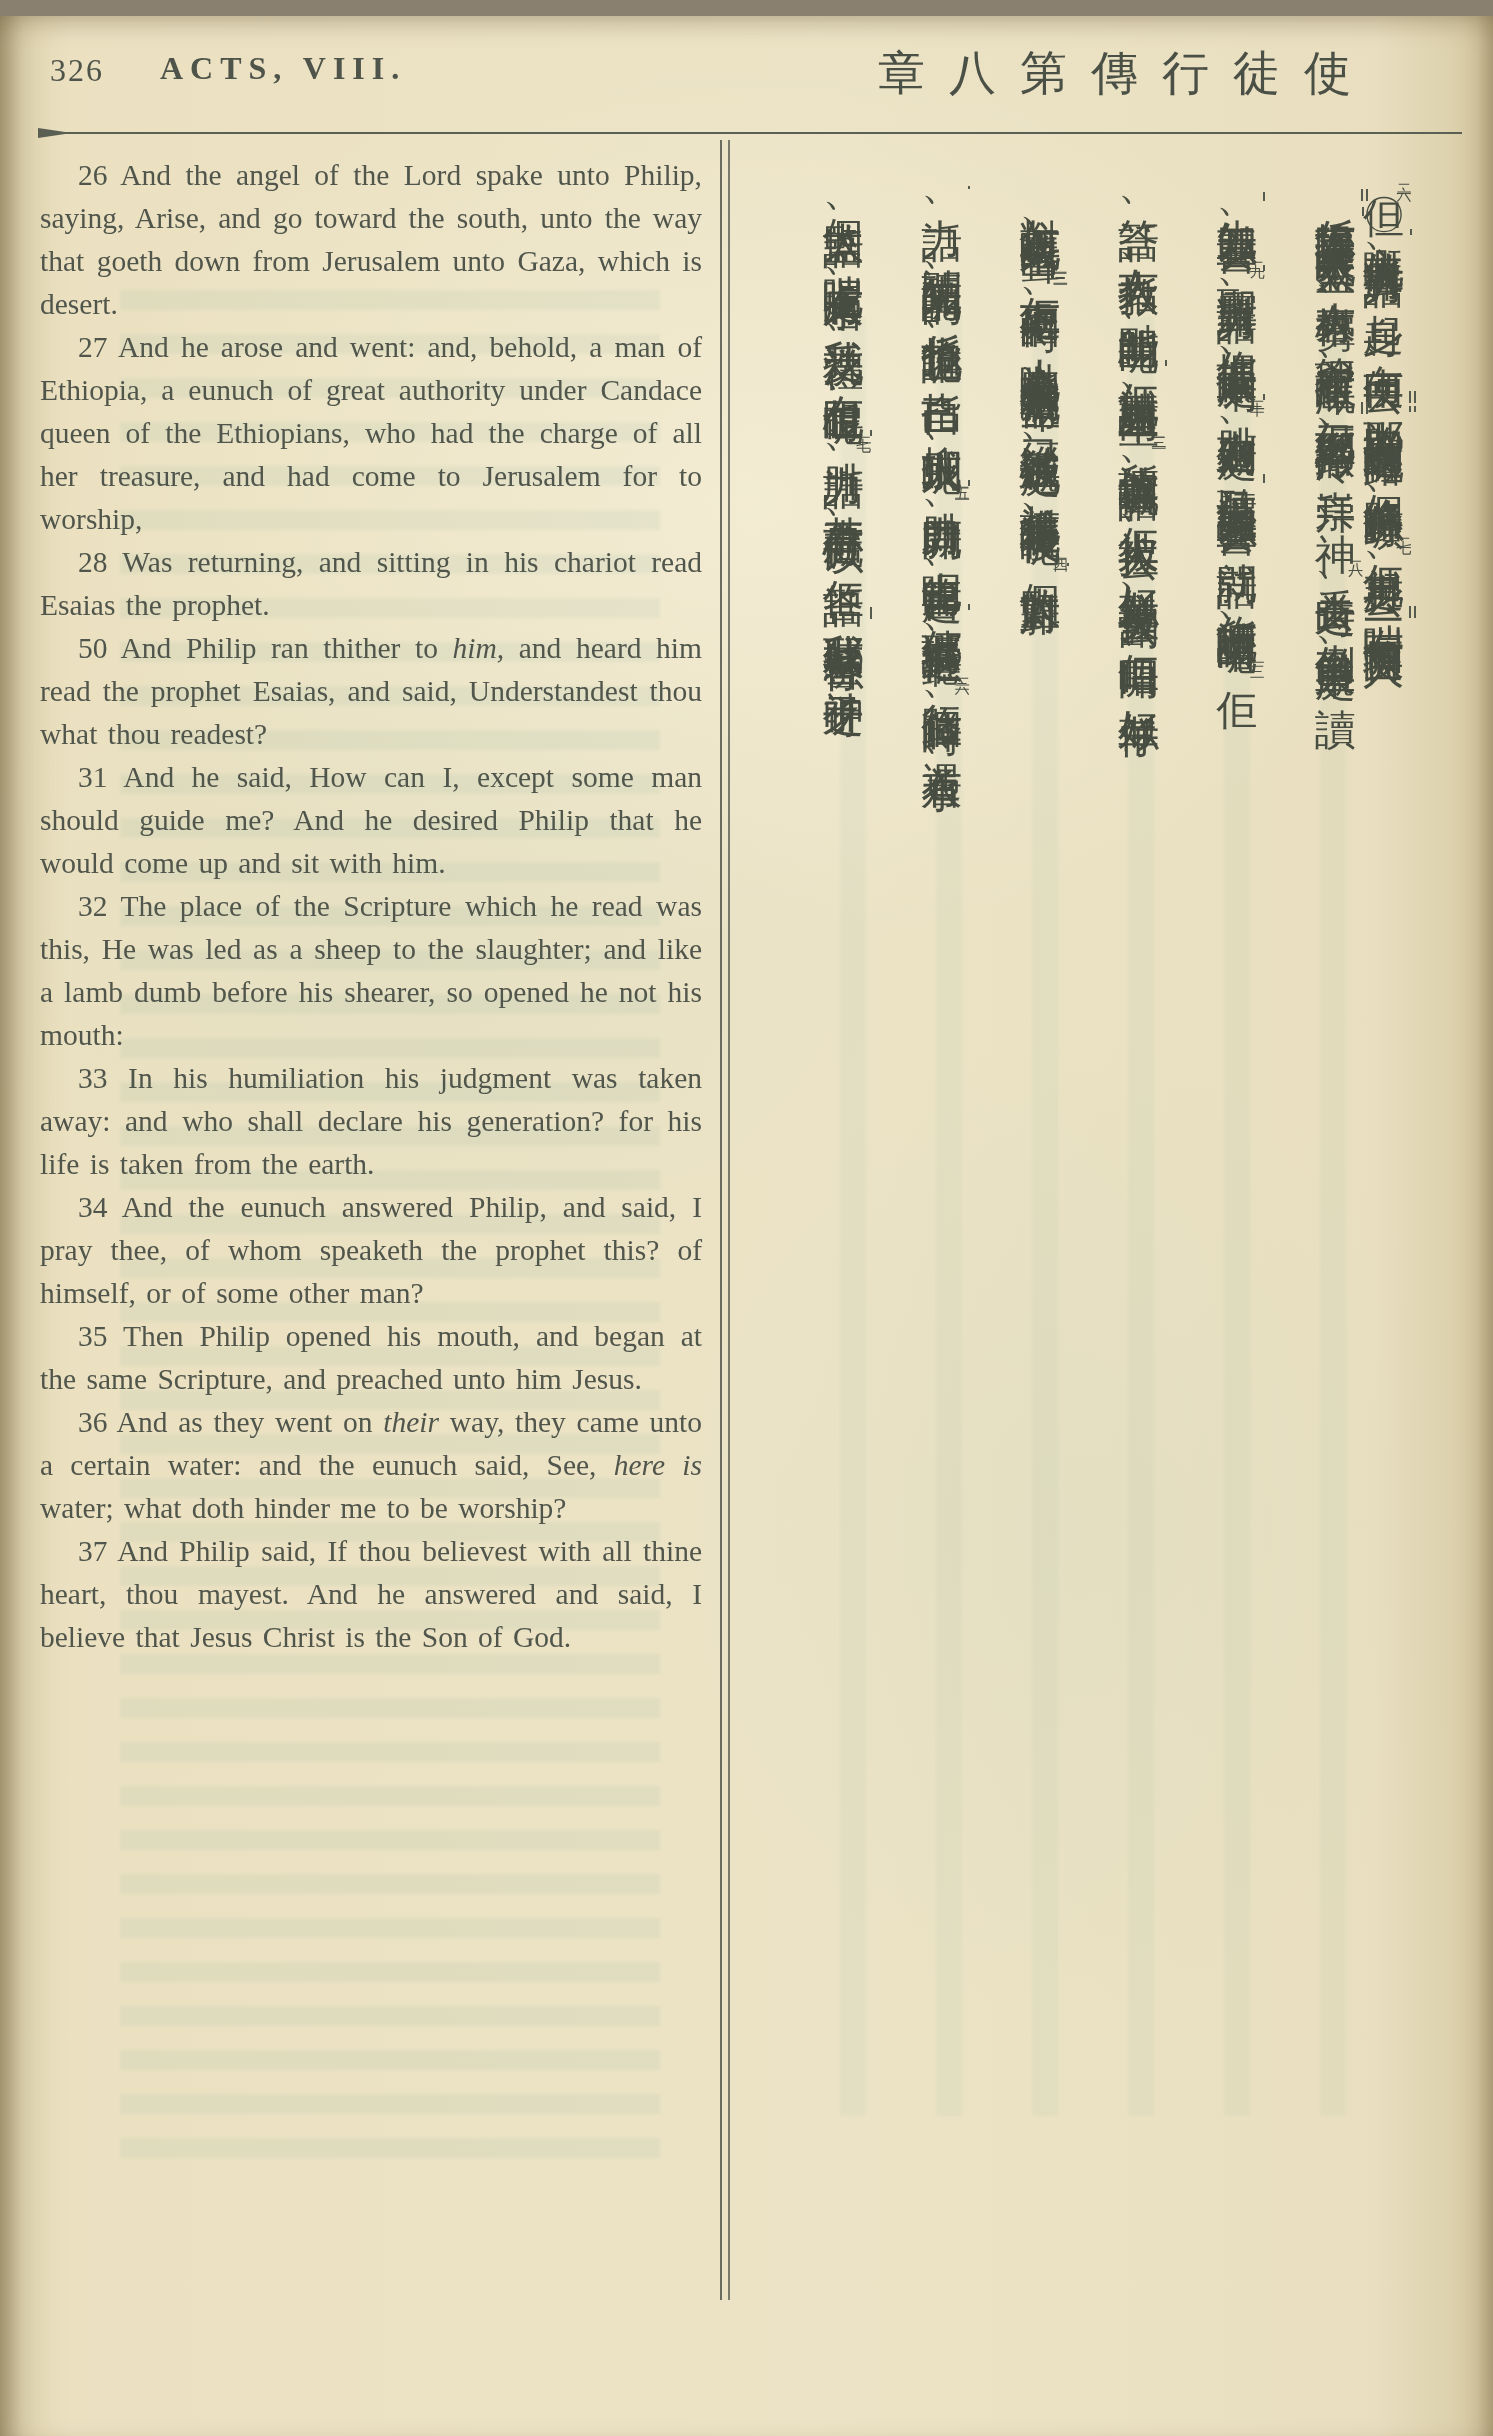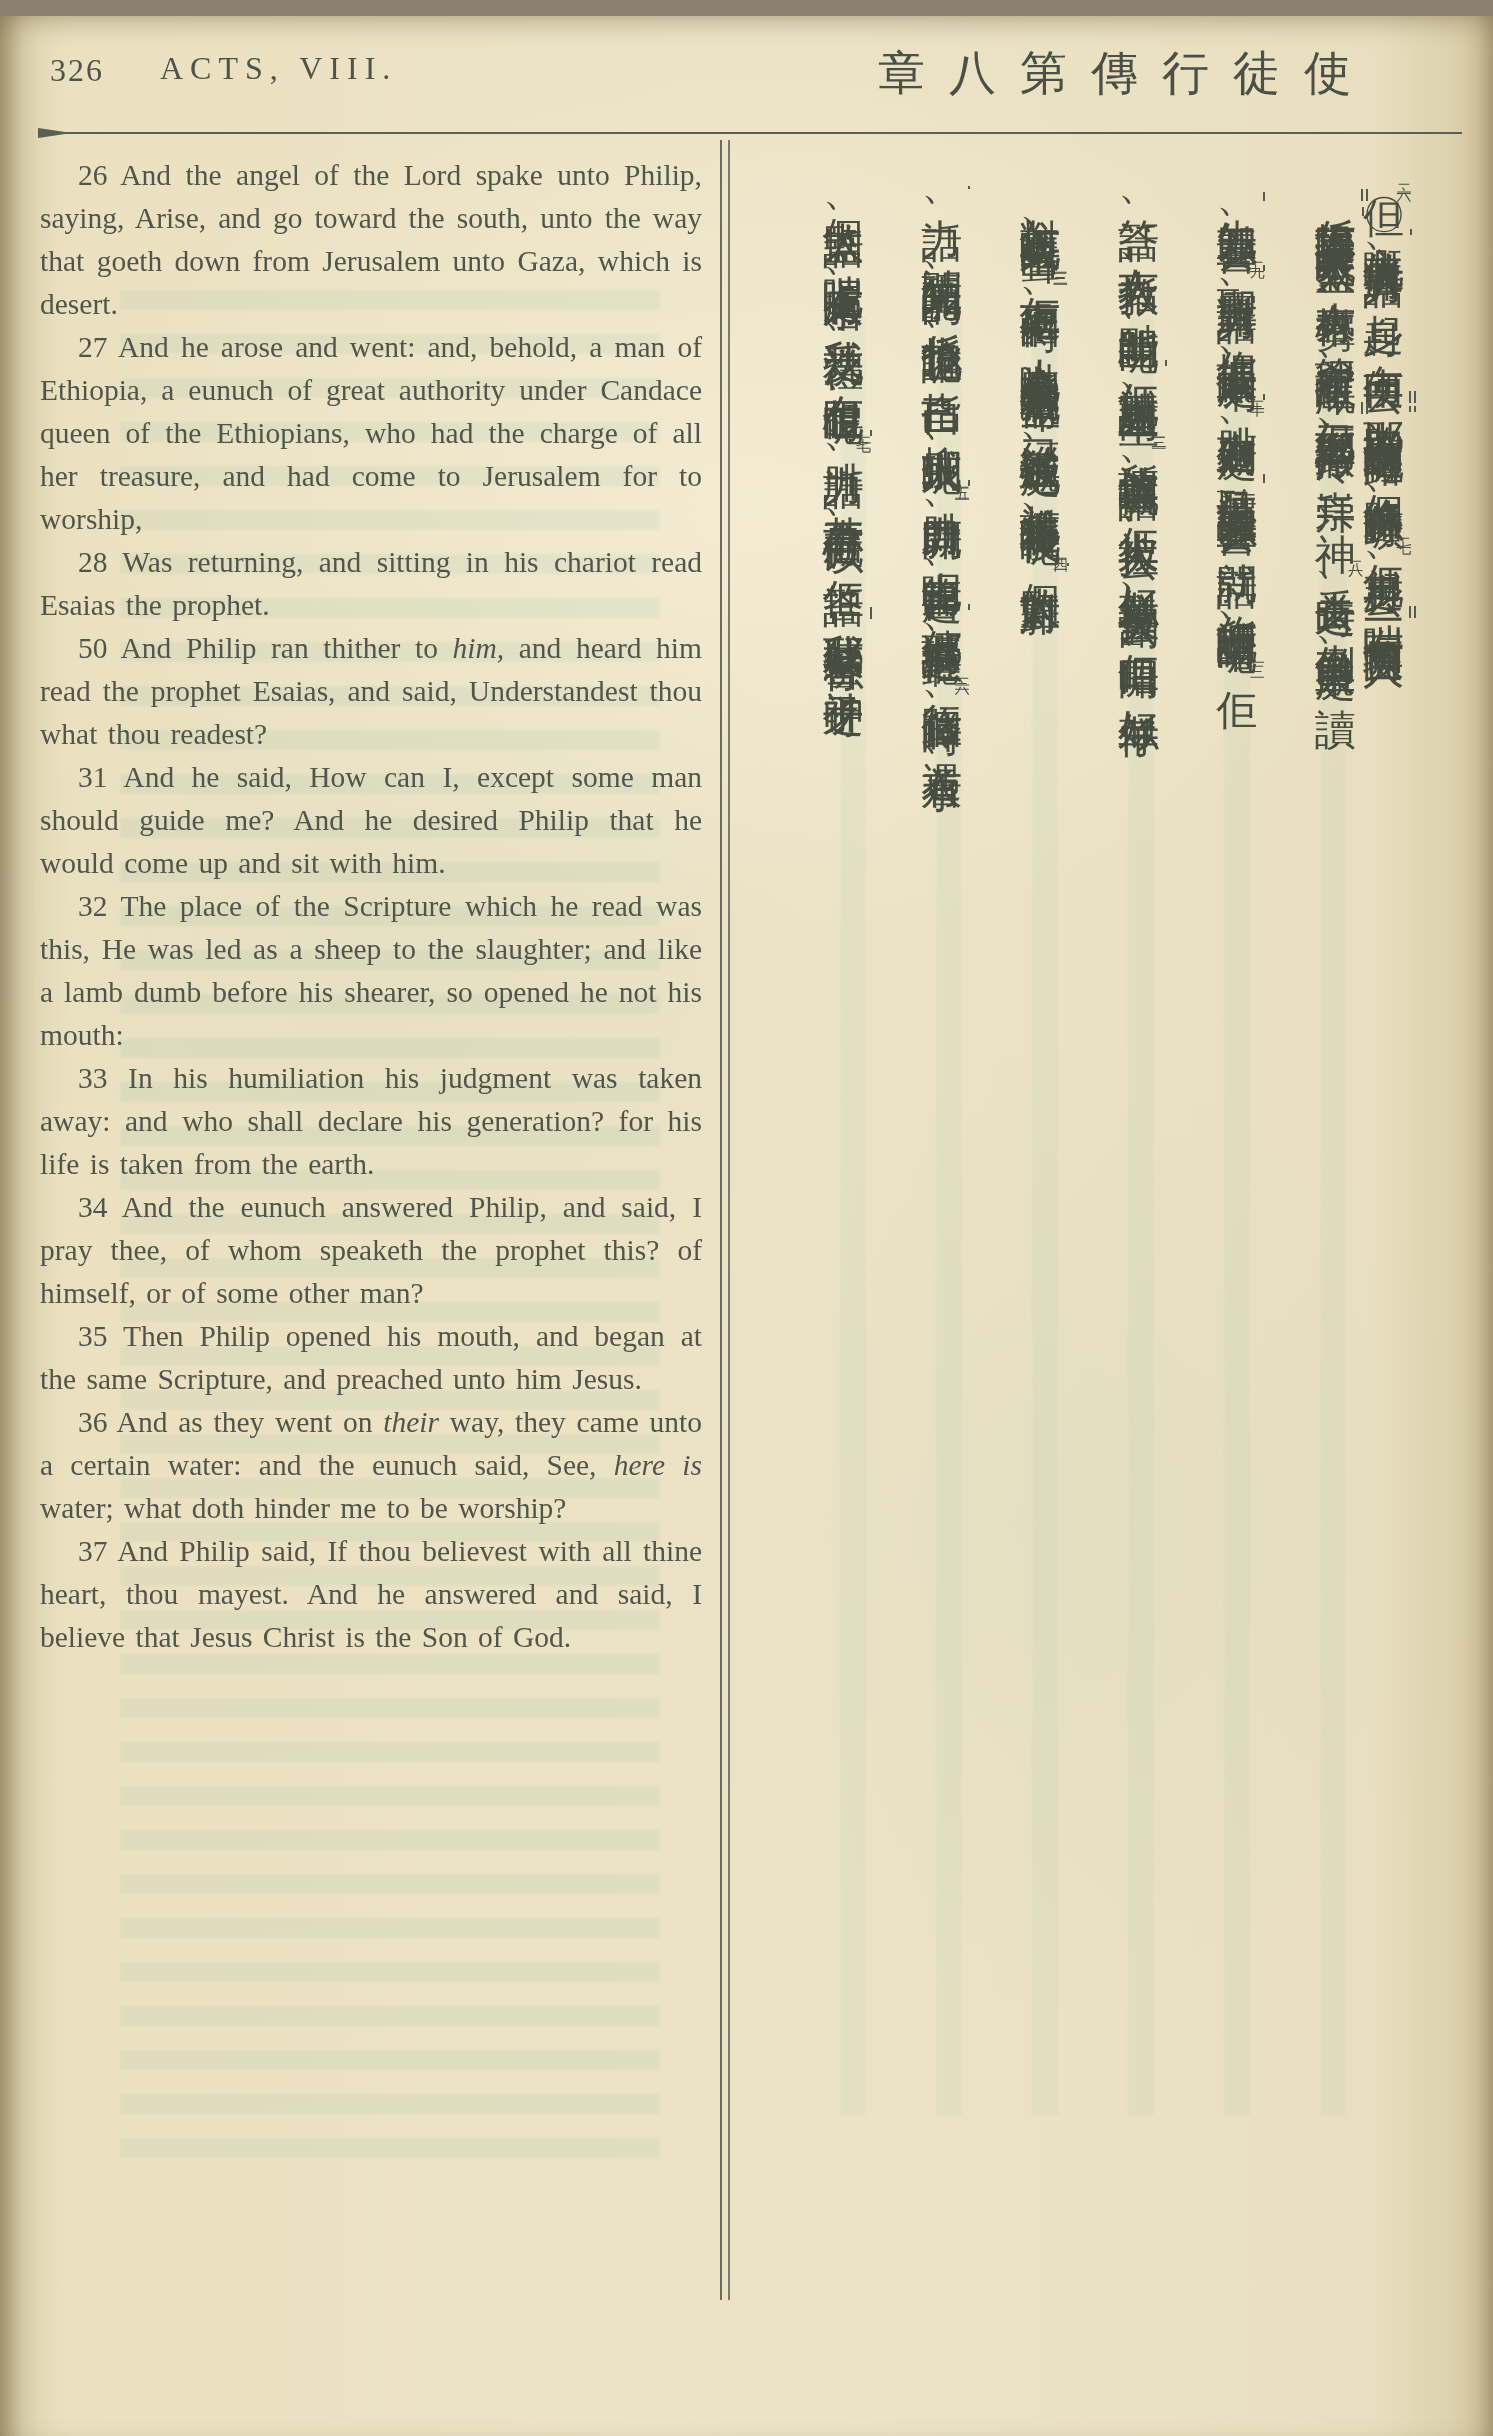--- a/index.html
+++ b/index.html
@@ -20,21 +20,21 @@
   .page::after{
     content:"";position:absolute;inset:0;pointer-events:none;
     box-shadow:
       inset 28px 0 36px -18px rgba(96,80,46,.45),
       inset -22px 0 30px -14px rgba(96,80,46,.38),
       inset 0 18px 30px -16px rgba(96,80,46,.30),
       inset 0 -18px 30px -16px rgba(96,80,46,.26);
   }
   
   .page-number{position:absolute;left:50px;top:36px;font-size:32px;letter-spacing:2px;}
-  .header-acts{position:absolute;left:160px;top:34px;font-size:32px;letter-spacing:7px;}
+  .header-acts{position:absolute;left:160px;top:34px;font-size:32px;letter-spacing:7px;font-weight:bold;}
   .header-cjk{
     position:absolute;left:878px;top:26px;width:460px;
     font-size:47px;letter-spacing:24px;white-space:nowrap;
     color:#4b5046;
   }
   .header-rule{
     position:absolute;left:38px;top:116px;width:1424px;height:2px;
     background:#5b6054;
   }
   .header-rule::before{

